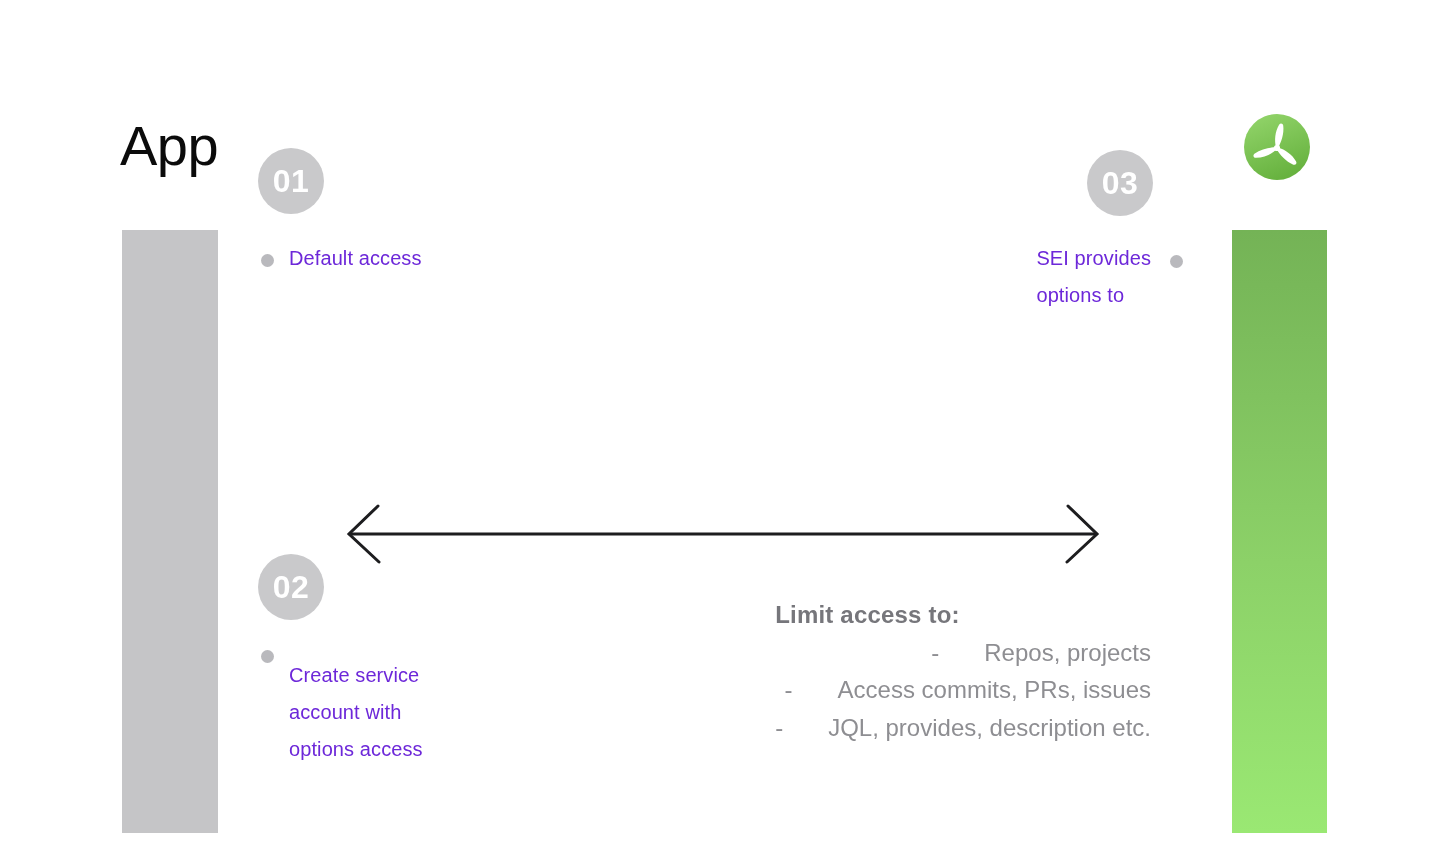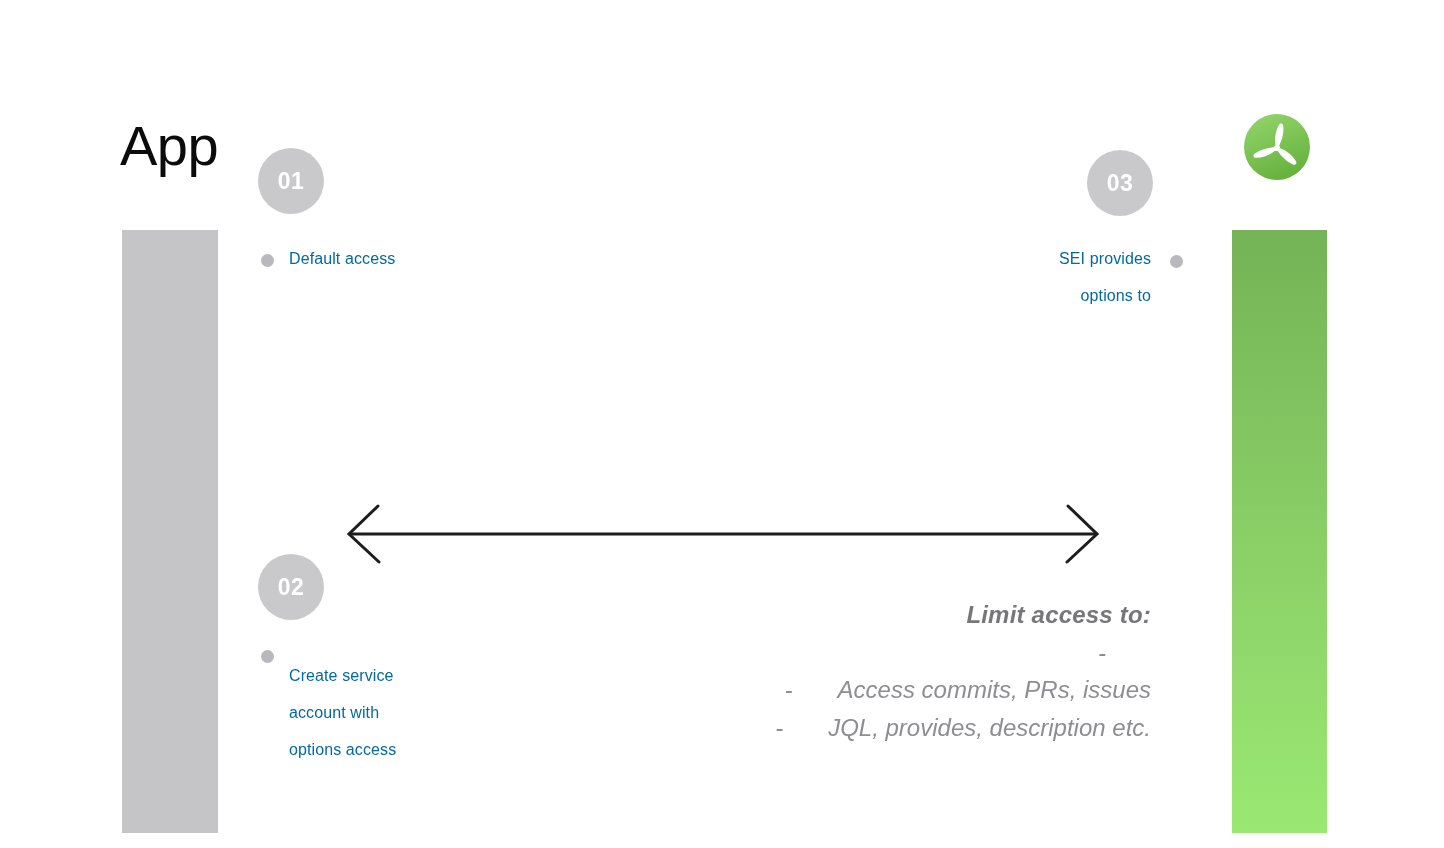--- a/index.html
+++ b/index.html
@@ -16,41 +16,41 @@
     letter-spacing:-0.5px;
   }
   .bar{position:absolute;top:230px;height:603px;}
   .bar-gray{left:122px;width:96px;background:#c5c5c7;}
   .bar-green{left:1232px;width:95px;background:linear-gradient(180deg,#74b356 0%,#8cd168 55%,#9ae873 100%);}
   .logo{position:absolute;left:1244px;top:114px;width:66px;height:66px;}
   .badge{
     position:absolute;width:66px;height:66px;border-radius:50%;
     background:#c9c9cb;color:#ffffff;
     display:flex;align-items:center;justify-content:center;
-    font-size:23px;font-weight:700;letter-spacing:0.5px;
+    font-size:32px;font-weight:700;letter-spacing:0.5px;
   }
   .badge-01{left:258px;top:148px;}
   .badge-02{left:258px;top:554px;justify-content:center;}
   .badge-03{left:1087px;top:150px;}
   .dot{position:absolute;width:13px;height:13px;border-radius:50%;background:#b9b9bd;}
   .dot-step1{left:261px;top:254px;}
   .dot-step2{left:261px;top:650px;}
   .dot-step3{left:1170px;top:255px;}
   .step-text{
-    position:absolute;font-size:16px;line-height:37px;color:#0369a1;
+    position:absolute;font-size:20px;line-height:37px;color:#6d28d9;
     letter-spacing:0.1px;
   }
   .step-text span{display:block;}
   .step1-text{left:289px;top:240px;text-align:left;}
   .step2-text{left:289px;top:635px;text-align:left;margin-top:22px;}
-  .step3-text{right:293px;top:240px;text-align:right;}
+  .step3-text{right:293px;top:240px;text-align:left;}
   .arrow{position:absolute;left:342px;top:496px;width:762px;height:76px;}
   .limit-block{
     position:absolute;right:293px;top:596px;
-    font-size:24px;line-height:37.5px;color:#8e8e92;text-align:right;font-style:italic;
+    font-size:24px;line-height:37.5px;color:#8e8e92;
   }
   .limit-heading{font-weight:700;color:#76767b;letter-spacing:0.2px;}
   .limit-item{display:flex;justify-content:flex-end;align-items:baseline;}
   .limit-item .dash{margin-right:45px;}
 </style>
 </head>
 <body>
 
 <div class="stage">
 
@@ -112,20 +112,21 @@
         <polyline points="36,10 7,38 37,66"></polyline>
         <polyline points="726,10 755,38 725,66"></polyline>
       </g>
     </svg>
   </div>
 
   <div class="limit-block">
     <div class="limit-heading">Limit access to:</div>
     <div class="limit-item">
       <span class="dash">-</span>
+      <span>Repos, projects</span>
     </div>
     <div class="limit-item">
       <span class="dash">-</span>
       <span>Access commits, PRs, issues</span>
     </div>
     <div class="limit-item">
       <span class="dash">-</span>
       <span>JQL, provides, description etc.</span>
     </div>
   </div>

